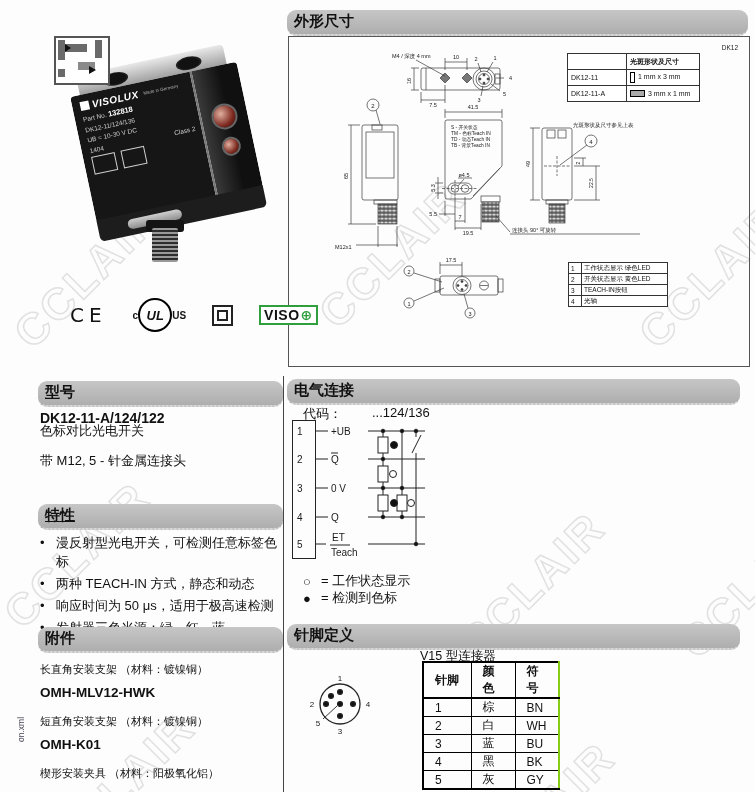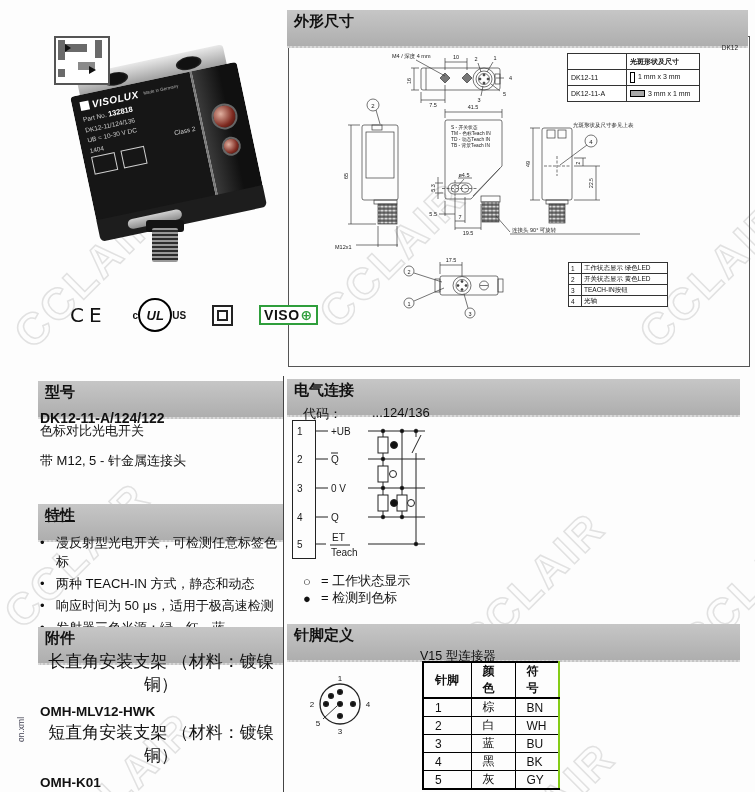--- a/index.html
+++ b/index.html
@@ -12,34 +12,35 @@
   .abs{position:absolute;}
   
   .wm{
     position:absolute;z-index:0;pointer-events:none;
     font-size:44px;font-weight:bold;letter-spacing:3px;
     color:transparent;-webkit-text-stroke:1.5px #e1e1e1;
     transform:rotate(-45deg);white-space:nowrap;
   }
   
   .hbar{
-    position:absolute;height:38px;line-height:22px;
+    position:absolute;height:26px;line-height:22px;
     background:linear-gradient(180deg,#c6c6c6,#aeaeae);
     border-bottom:2px dotted #d9d9d9;
     font-size:15px;font-weight:bold;padding-left:7px;box-sizing:border-box;
     z-index:2;
+    border-radius:9px;
   }
   
   .code-line{font-size:14px;font-weight:bold;}
   .body-line{font-size:13px;line-height:18px;}
   .feat{list-style:none;margin:0;padding:0;font-size:13px;line-height:19px;width:240px;}
   .feat li{display:flex;margin-bottom:3px;}
   .feat .blt{width:16px;flex:0 0 16px;}
   .acc-code{font-size:13.5px;font-weight:bold;margin-top:8px;}
-  .acc-desc{font-size:17px;margin-top:2px;text-align:center;}
+  .acc-desc{font-size:11px;margin-top:14px;}
   
   .ce{font-size:20px;letter-spacing:5px;font-family:"DejaVu Sans",sans-serif;}
   .ul-wrap{display:flex;align-items:center;}
   .ul-circ{width:30px;height:30px;border:2.5px solid #000;border-radius:50%;
     display:flex;align-items:center;justify-content:center;
     font-weight:bold;font-size:13px;font-style:italic;}
   .ul-side{font-size:10px;font-weight:bold;}
   .sq-outer{width:17px;height:17px;border:2px solid #222;display:flex;align-items:center;justify-content:center;}
   .sq-inner{width:7px;height:7px;border:2px solid #222;}
   .viso{border:2px solid #2f9e3c;padding:0 3px;font-weight:bold;font-size:14px;

